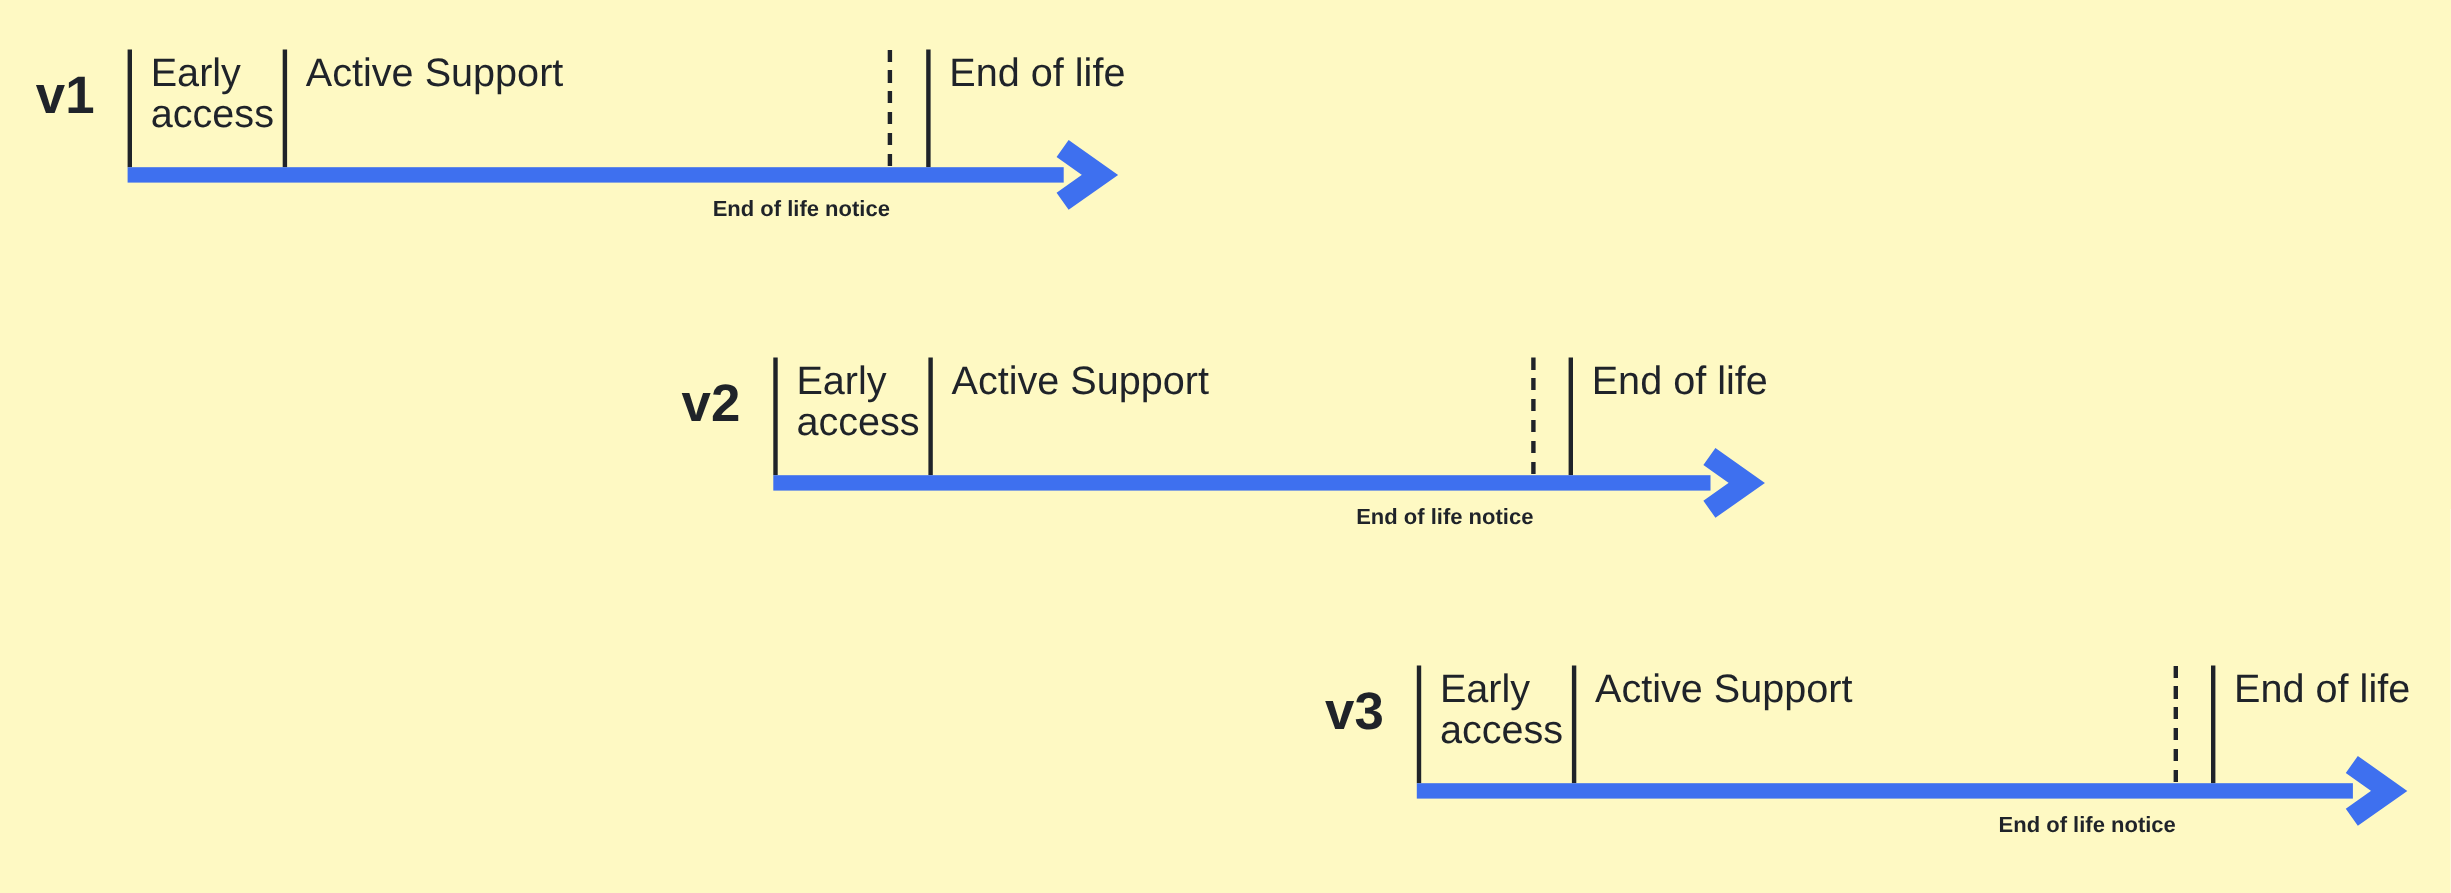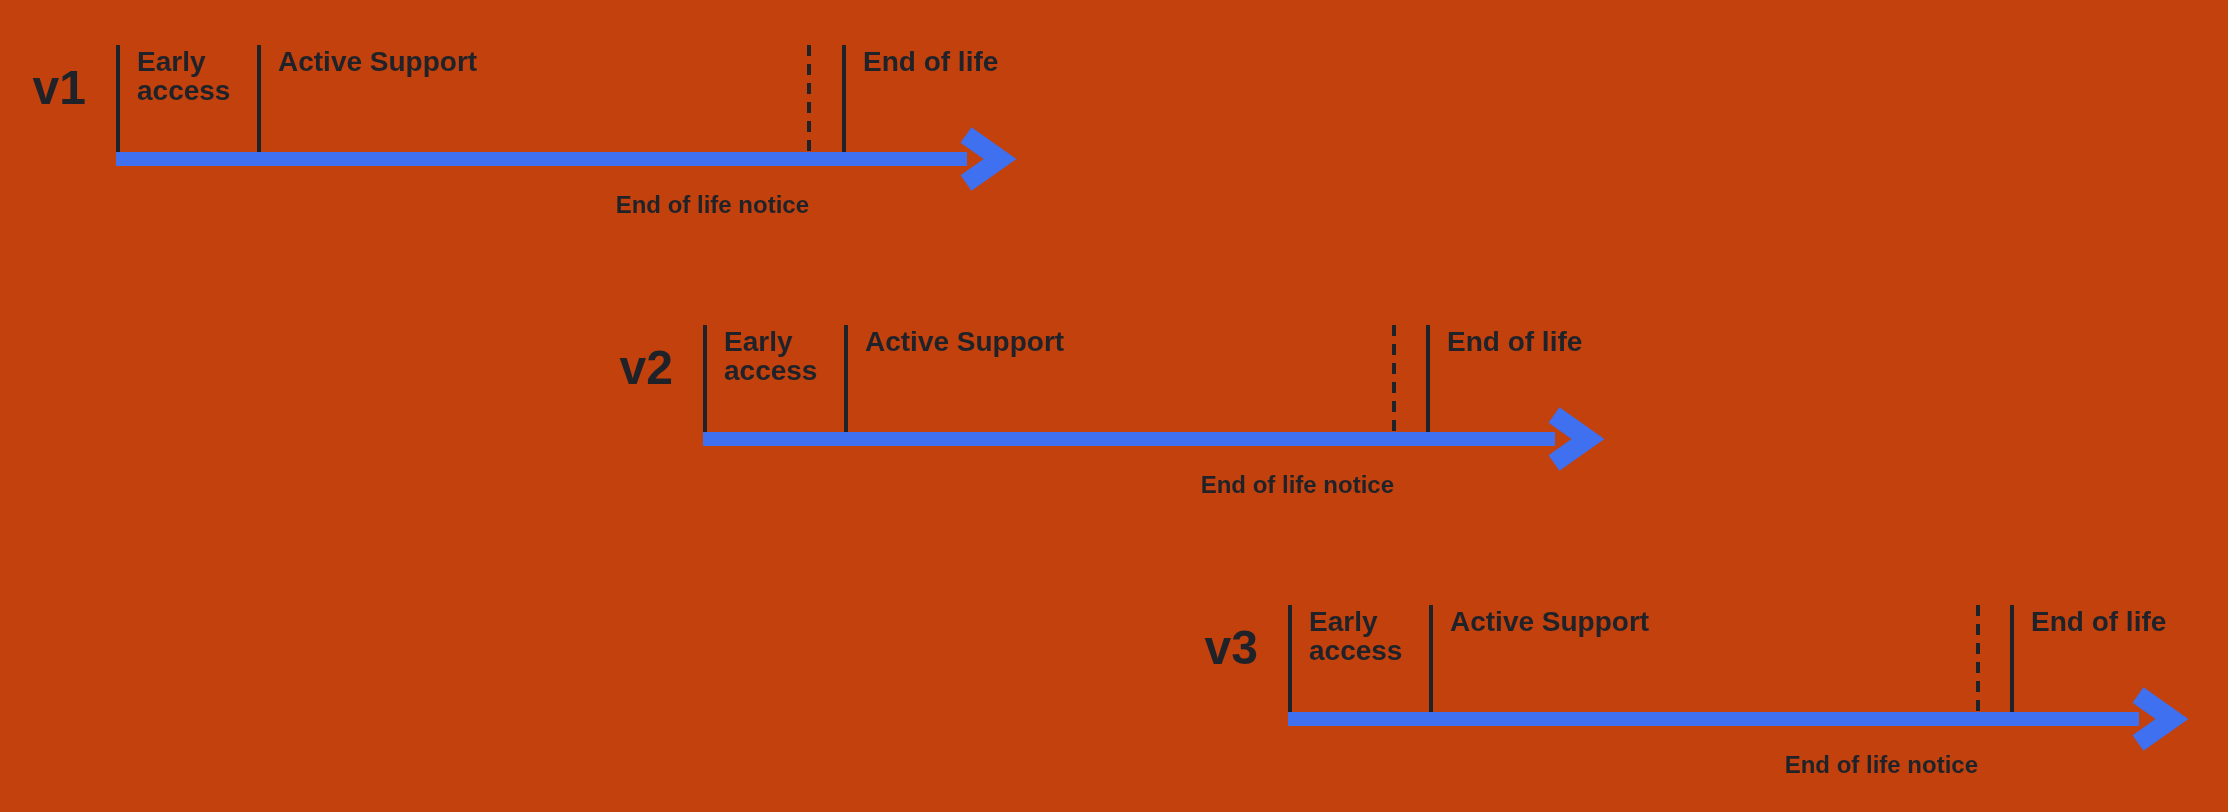--- a/index.html
+++ b/index.html
@@ -4,21 +4,21 @@
 <style>
   :root{
     --arrow:#3E70EF;
     --ink:#1F2329;
   }
   html,body{margin:0;padding:0;background:#ffffff;}
   #canvas{
     position:relative;
     width:2228px;
     height:812px;
-    background:#c2410c;
+    background:#fef9c3;
     overflow:hidden;
     font-family:"Liberation Sans", sans-serif;
     color:var(--ink);
   }
   .timeline{position:absolute;inset:0;}
   .version-label{
     position:absolute;
     top:calc(var(--y) - 88px);
     right:calc(2228px - var(--x0) + 30px);
     font-size:48px;
@@ -40,36 +40,35 @@
     left:var(--dash);
     background:repeating-linear-gradient(
       to bottom,
       var(--ink) 0 11px,
       transparent 11px 19px
     );
   }
   .phase-label{
     position:absolute;
     top:calc(var(--y) - 105px);
-    font-size:28px;
-    font-weight:700;
+    font-size:36px;
+    font-weight:400;
     line-height:1.04;
     white-space:pre-line;
   }
   .phase-label.early{left:calc(var(--x0) + 21px);}
   .phase-label.active{left:calc(var(--x0) + 162px);text-align:right;}
   .phase-label.eol{left:calc(var(--t3) + 21px);}
   .notice-label{
     position:absolute;
     top:calc(var(--y) + 27px);
     right:calc(2228px - var(--dash) - 2px);
-    font-size:24px;
+    font-size:20px;
     font-weight:700;
     white-space:nowrap;
-    margin-top:12px;
   }
   .shaft{
     position:absolute;
     left:var(--x0);
     top:var(--y);
     width:calc(var(--tip) - var(--x0) - 45px);
     height:14px;
     background:var(--arrow);
   }
   .head{

